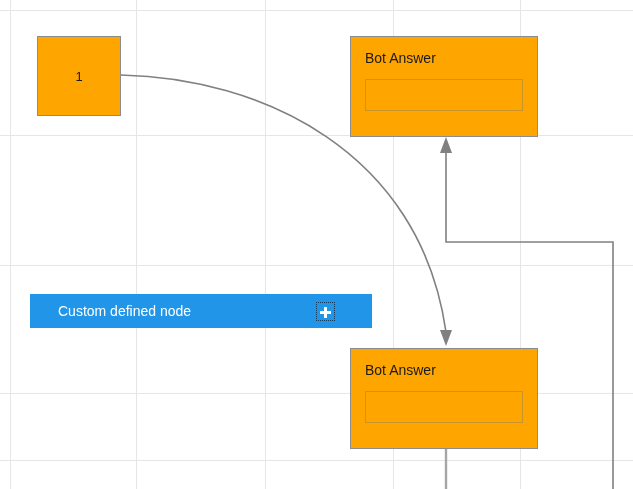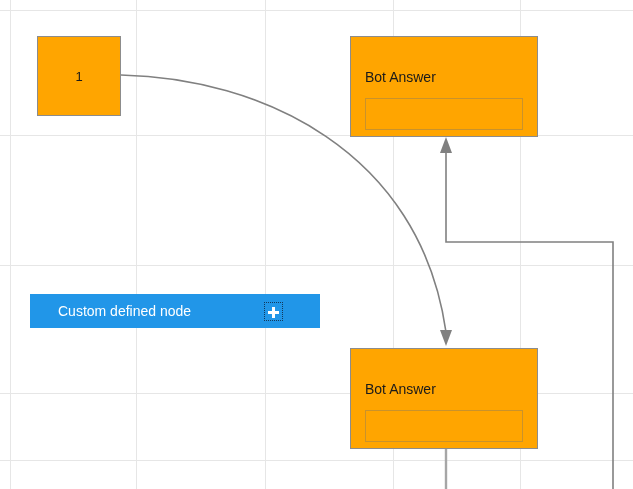--- a/index.html
+++ b/index.html
@@ -62,33 +62,32 @@
     color: #1a1a1a;
   }
   .node-card {
     padding: 14px 14px 0 14px;
   }
   .node-title {
     font-size: 14px;
     color: #1a1a1a;
     line-height: 1;
     margin-bottom: 14px;
-    margin-top: 19px;
   }
   .node-slot {
     height: 32px;
     border: 1px solid #c9922b;
     background: transparent;
   }
   
   .palette-bar {
     position: absolute;
     left: 30px;
     top: 294px;
-    width: 290px;
+    width: 342px;
     height: 34px;
     background: #2196e8;
     display: flex;
     align-items: center;
     padding: 0 12px 0 28px;
     color: #ffffff;
   }
   .palette-label {
     font-size: 14px;
     color: #ffffff;

